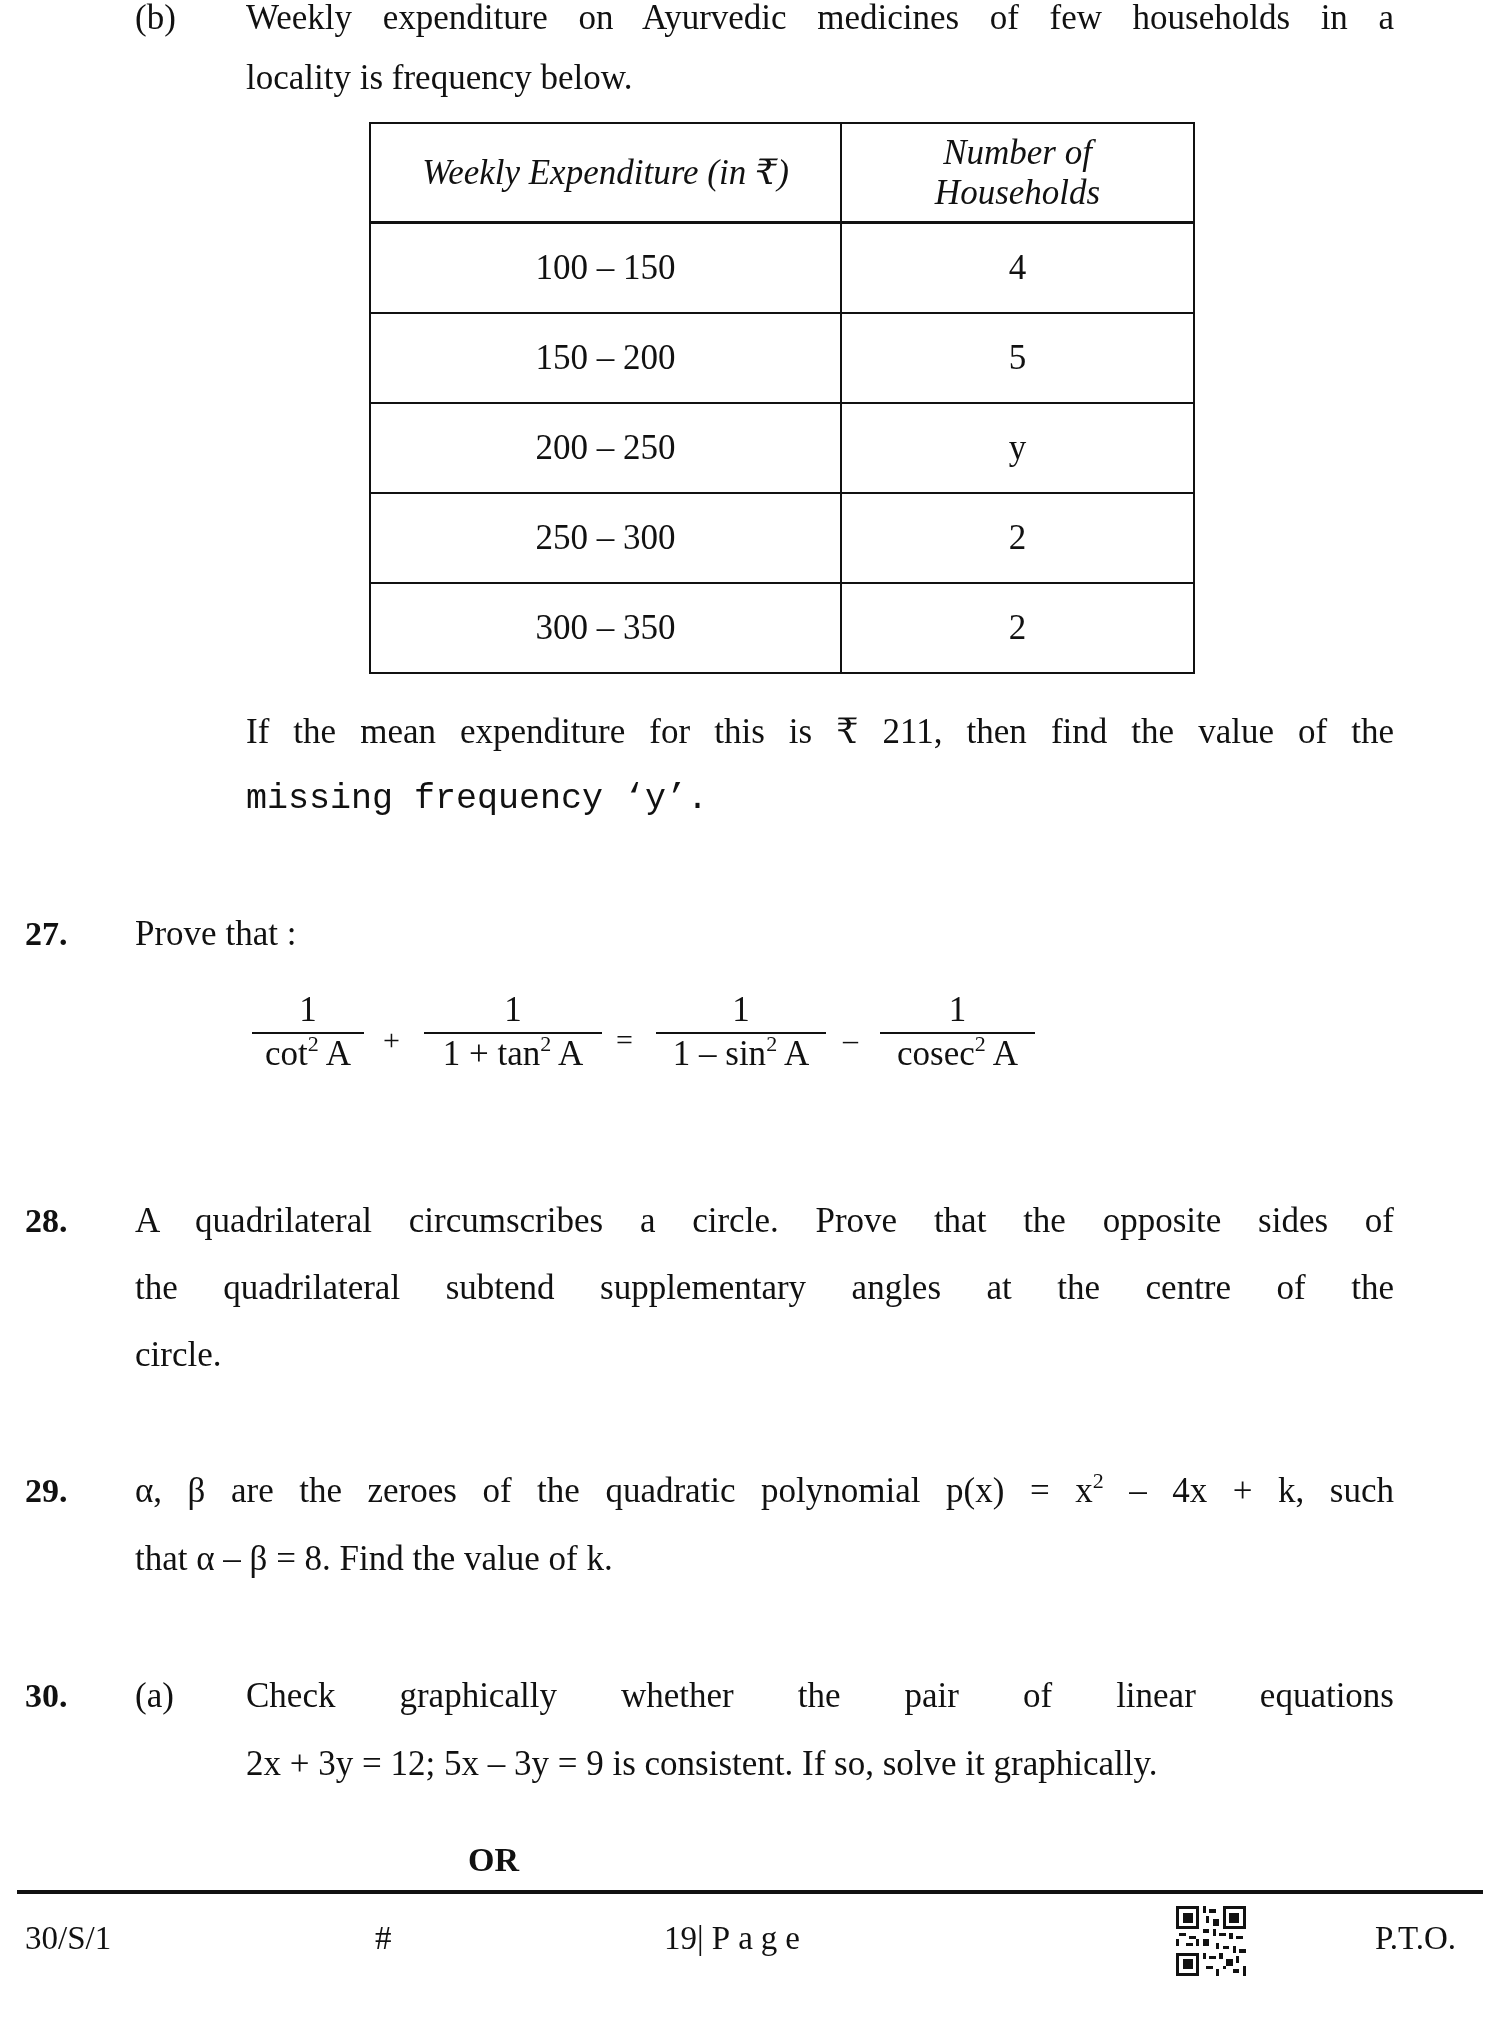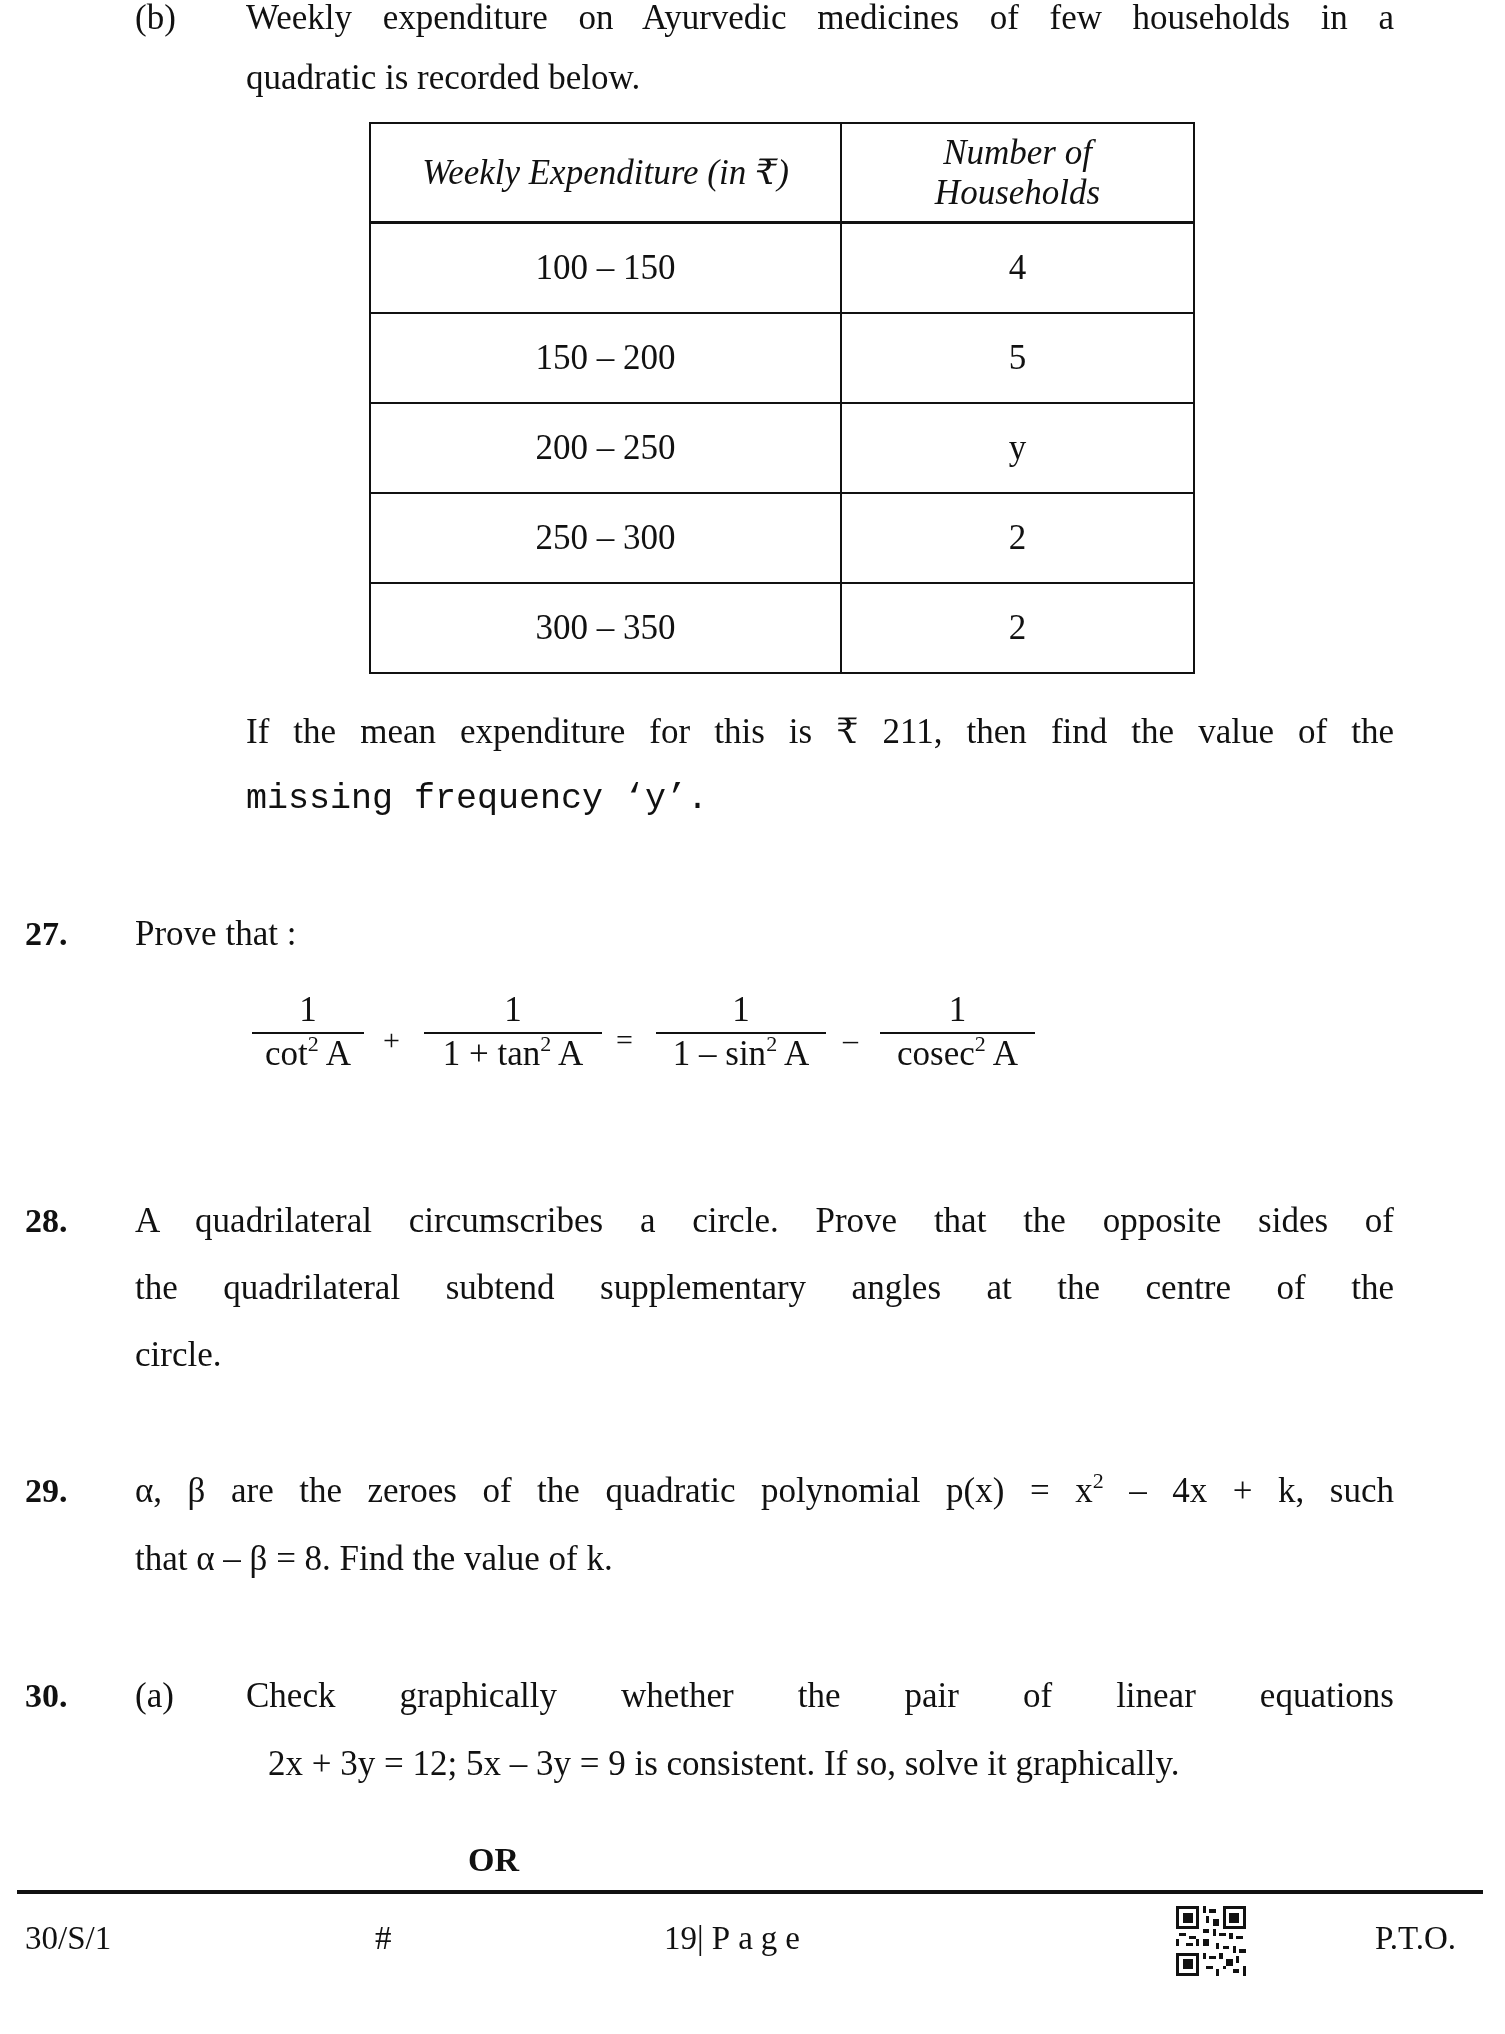--- a/index.html
+++ b/index.html
@@ -108,21 +108,21 @@
       top: 1906px;
       width: 70px;
       height: 70px;
     }
   </style>
 </head>
 <body>
 
 <span class="abs txt" style="left:135px; top:-2px;">(b)</span>
 <div class="abs txt justify" style="left:246px; top:-2px; width:1148px;">Weekly expenditure on Ayurvedic medicines of few households in a</div>
-<span class="abs txt" style="left:246px; top:58px;">quadratic is recorded below.</span>
+<span class="abs txt" style="left:246px; top:58px;">locality is frequency below.</span>
 
 <table class="data-table">
   <tbody>
       <tr class="hdr">
     <th class="col1">Weekly Expenditure (in ₹)</th>
     <th>
       <span>Number of</span><br>
       <span>Households</span>
     </th>
   </tr>
@@ -184,21 +184,21 @@
 <div class="abs txt justify" style="left:135px; top:1268px; width:1259px;">the quadrilateral subtend supplementary angles at the centre of the</div>
 <span class="abs txt" style="left:135px; top:1335px;">circle.</span>
 
 <span class="abs qnum" style="left:25px; top:1471px;">29.</span>
 <div class="abs txt justify" style="left:135px; top:1471px; width:1259px;"><span>α, β are the zeroes of the quadratic polynomial p(x) = x</span><sup class="s">2</sup><span> – 4x + k, such</span></div>
 <span class="abs txt" style="left:135px; top:1539px;">that α – β = 8. Find the value of k.</span>
 
 <span class="abs qnum" style="left:25px; top:1676px;">30.</span>
 <span class="abs txt" style="left:135px; top:1676px;">(a)</span>
 <div class="abs txt justify" style="left:246px; top:1676px; width:1148px;">Check graphically whether the pair of linear equations</div>
-<span class="abs txt" style="left:246px; top:1744px;margin-left:22px;">2x + 3y = 12; 5x – 3y = 9 is consistent. If so, solve it graphically.</span>
+<span class="abs txt" style="left:246px; top:1744px;">2x + 3y = 12; 5x – 3y = 9 is consistent. If so, solve it graphically.</span>
 <span class="abs qnum" style="left:468px; top:1840px;">OR</span>
 
 <div class="footer-rule"></div>
 <span class="footer-txt bold" style="left:25px;">30/S/1</span>
 <span class="footer-txt bold" style="left:375px;">#</span>
 <span class="footer-txt" style="left:664px;"><span class="bold">19</span><span>|</span> <span class="page-word">Page</span></span>
 
 <svg class="qr" viewBox="0 0 21 21" shape-rendering="crispEdges">
   <rect width="21" height="21" fill="#fff"></rect>
   <g fill="#111">

